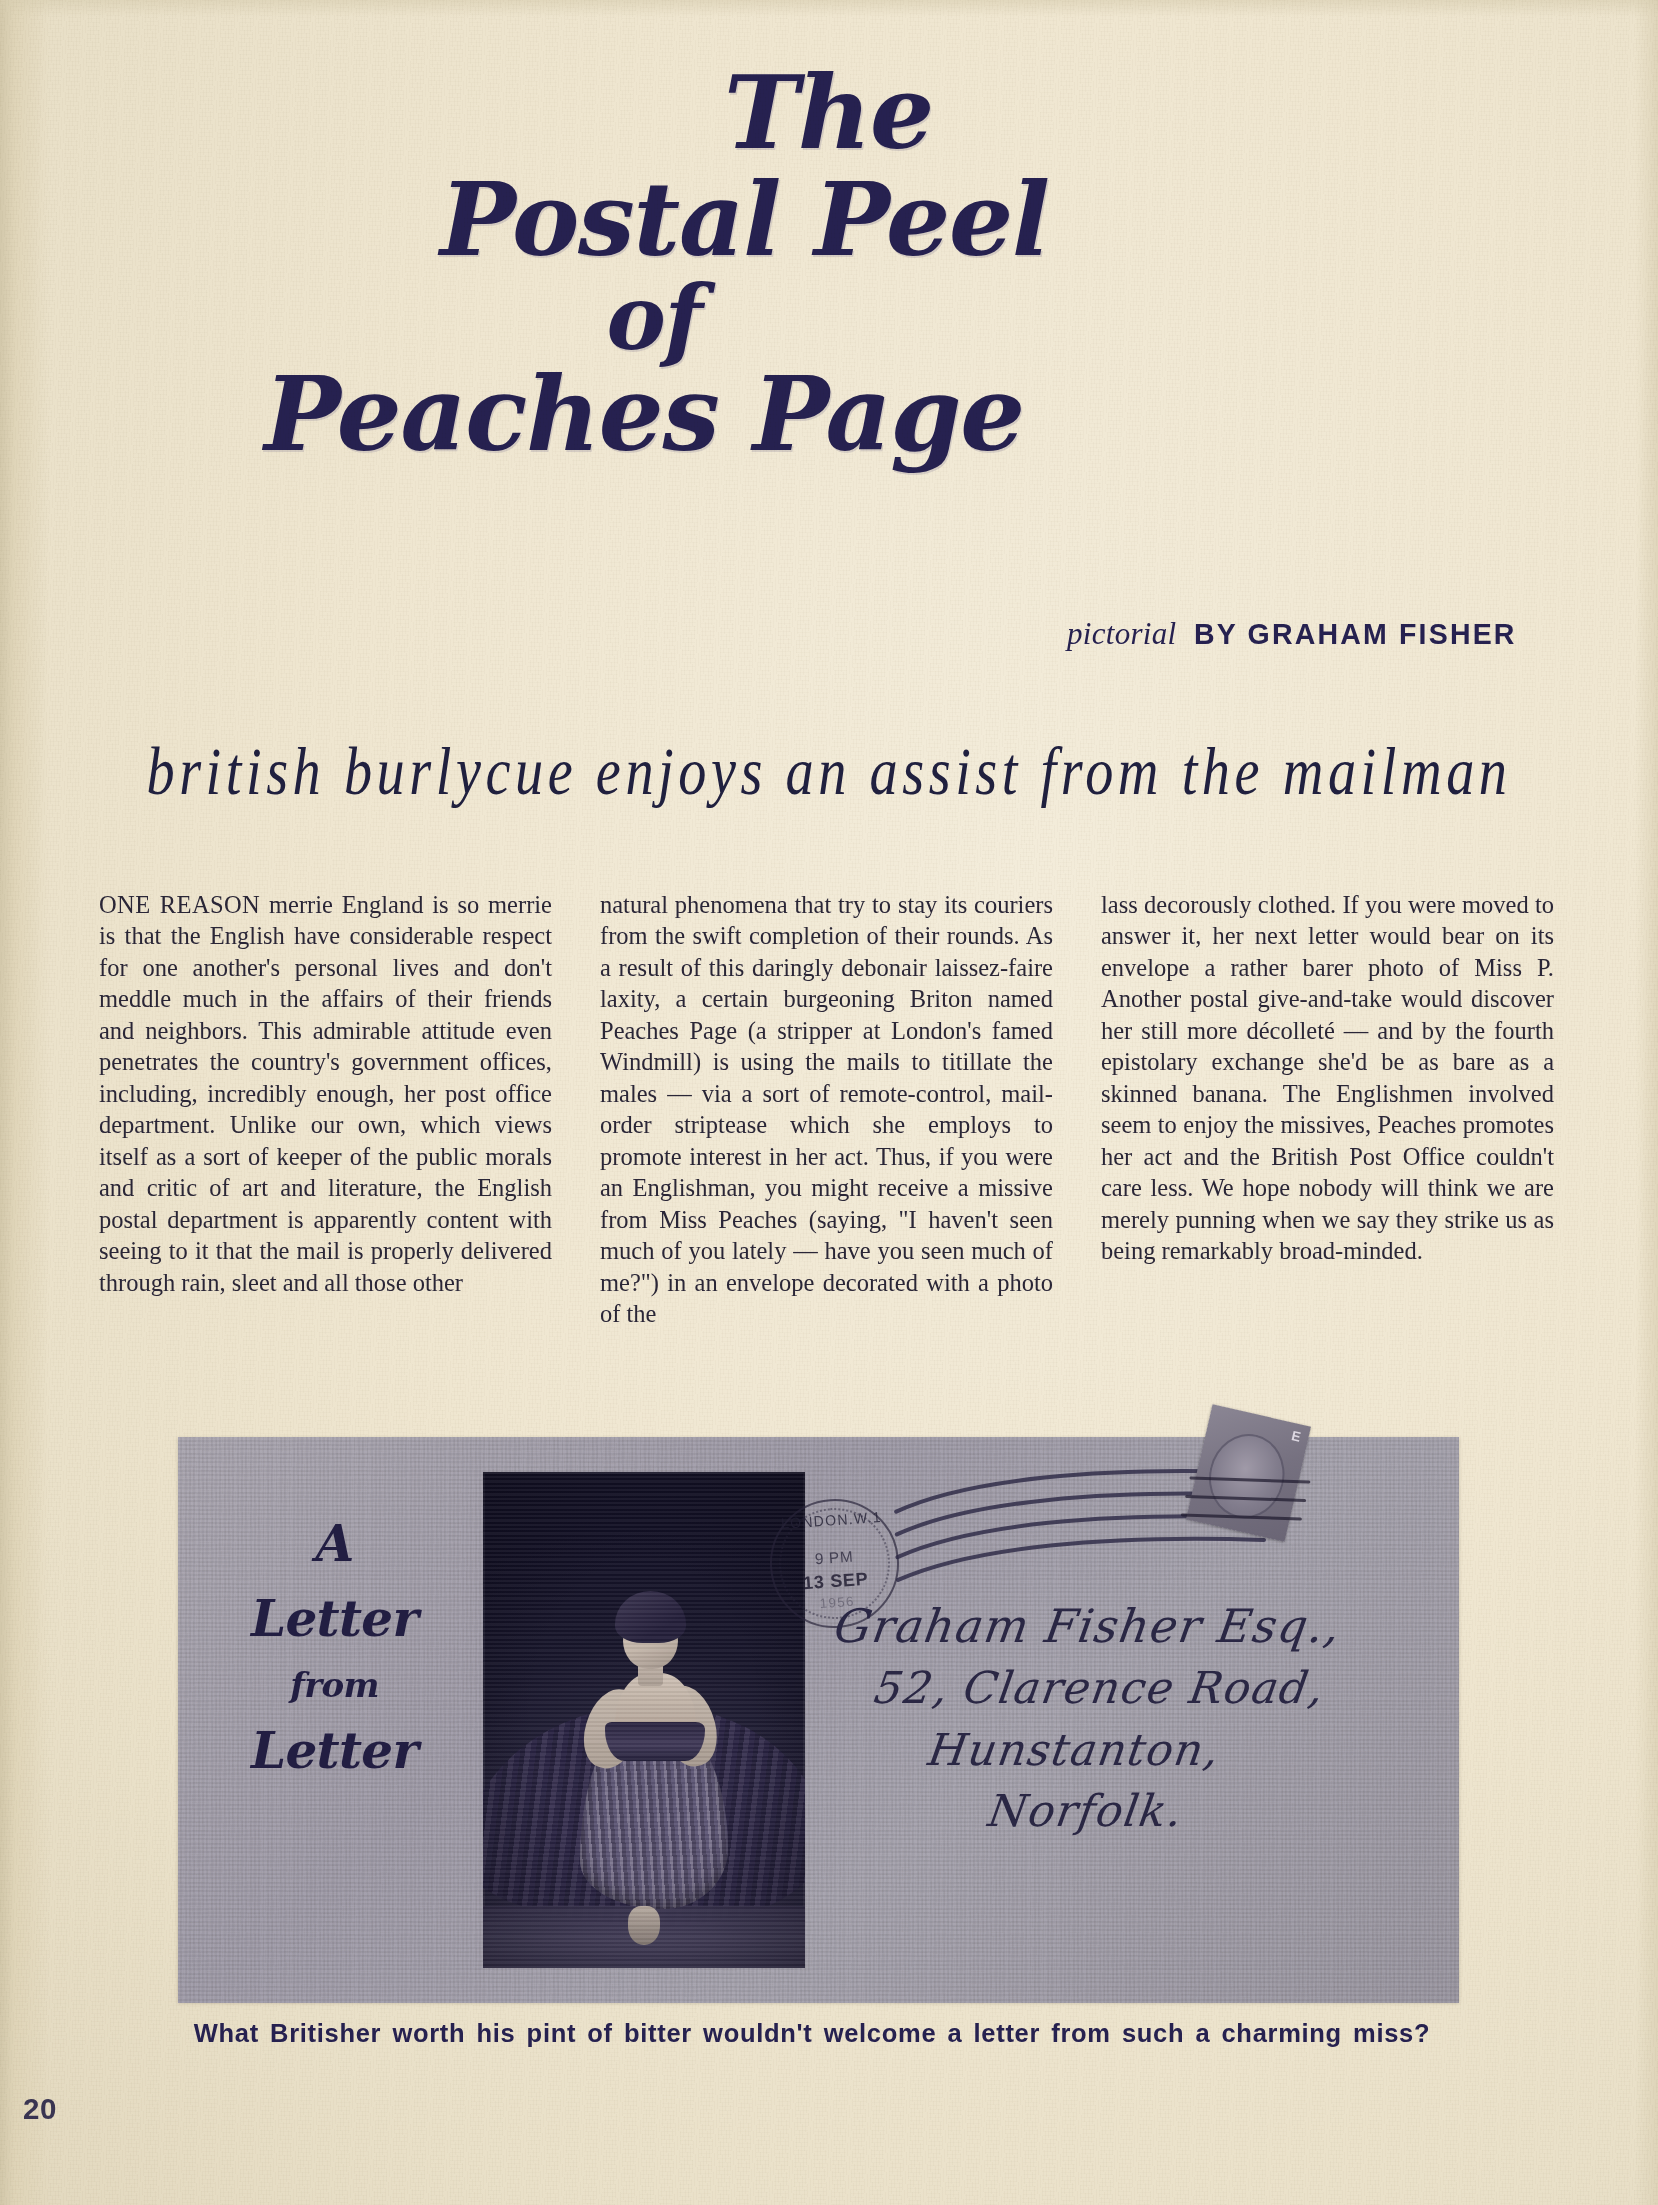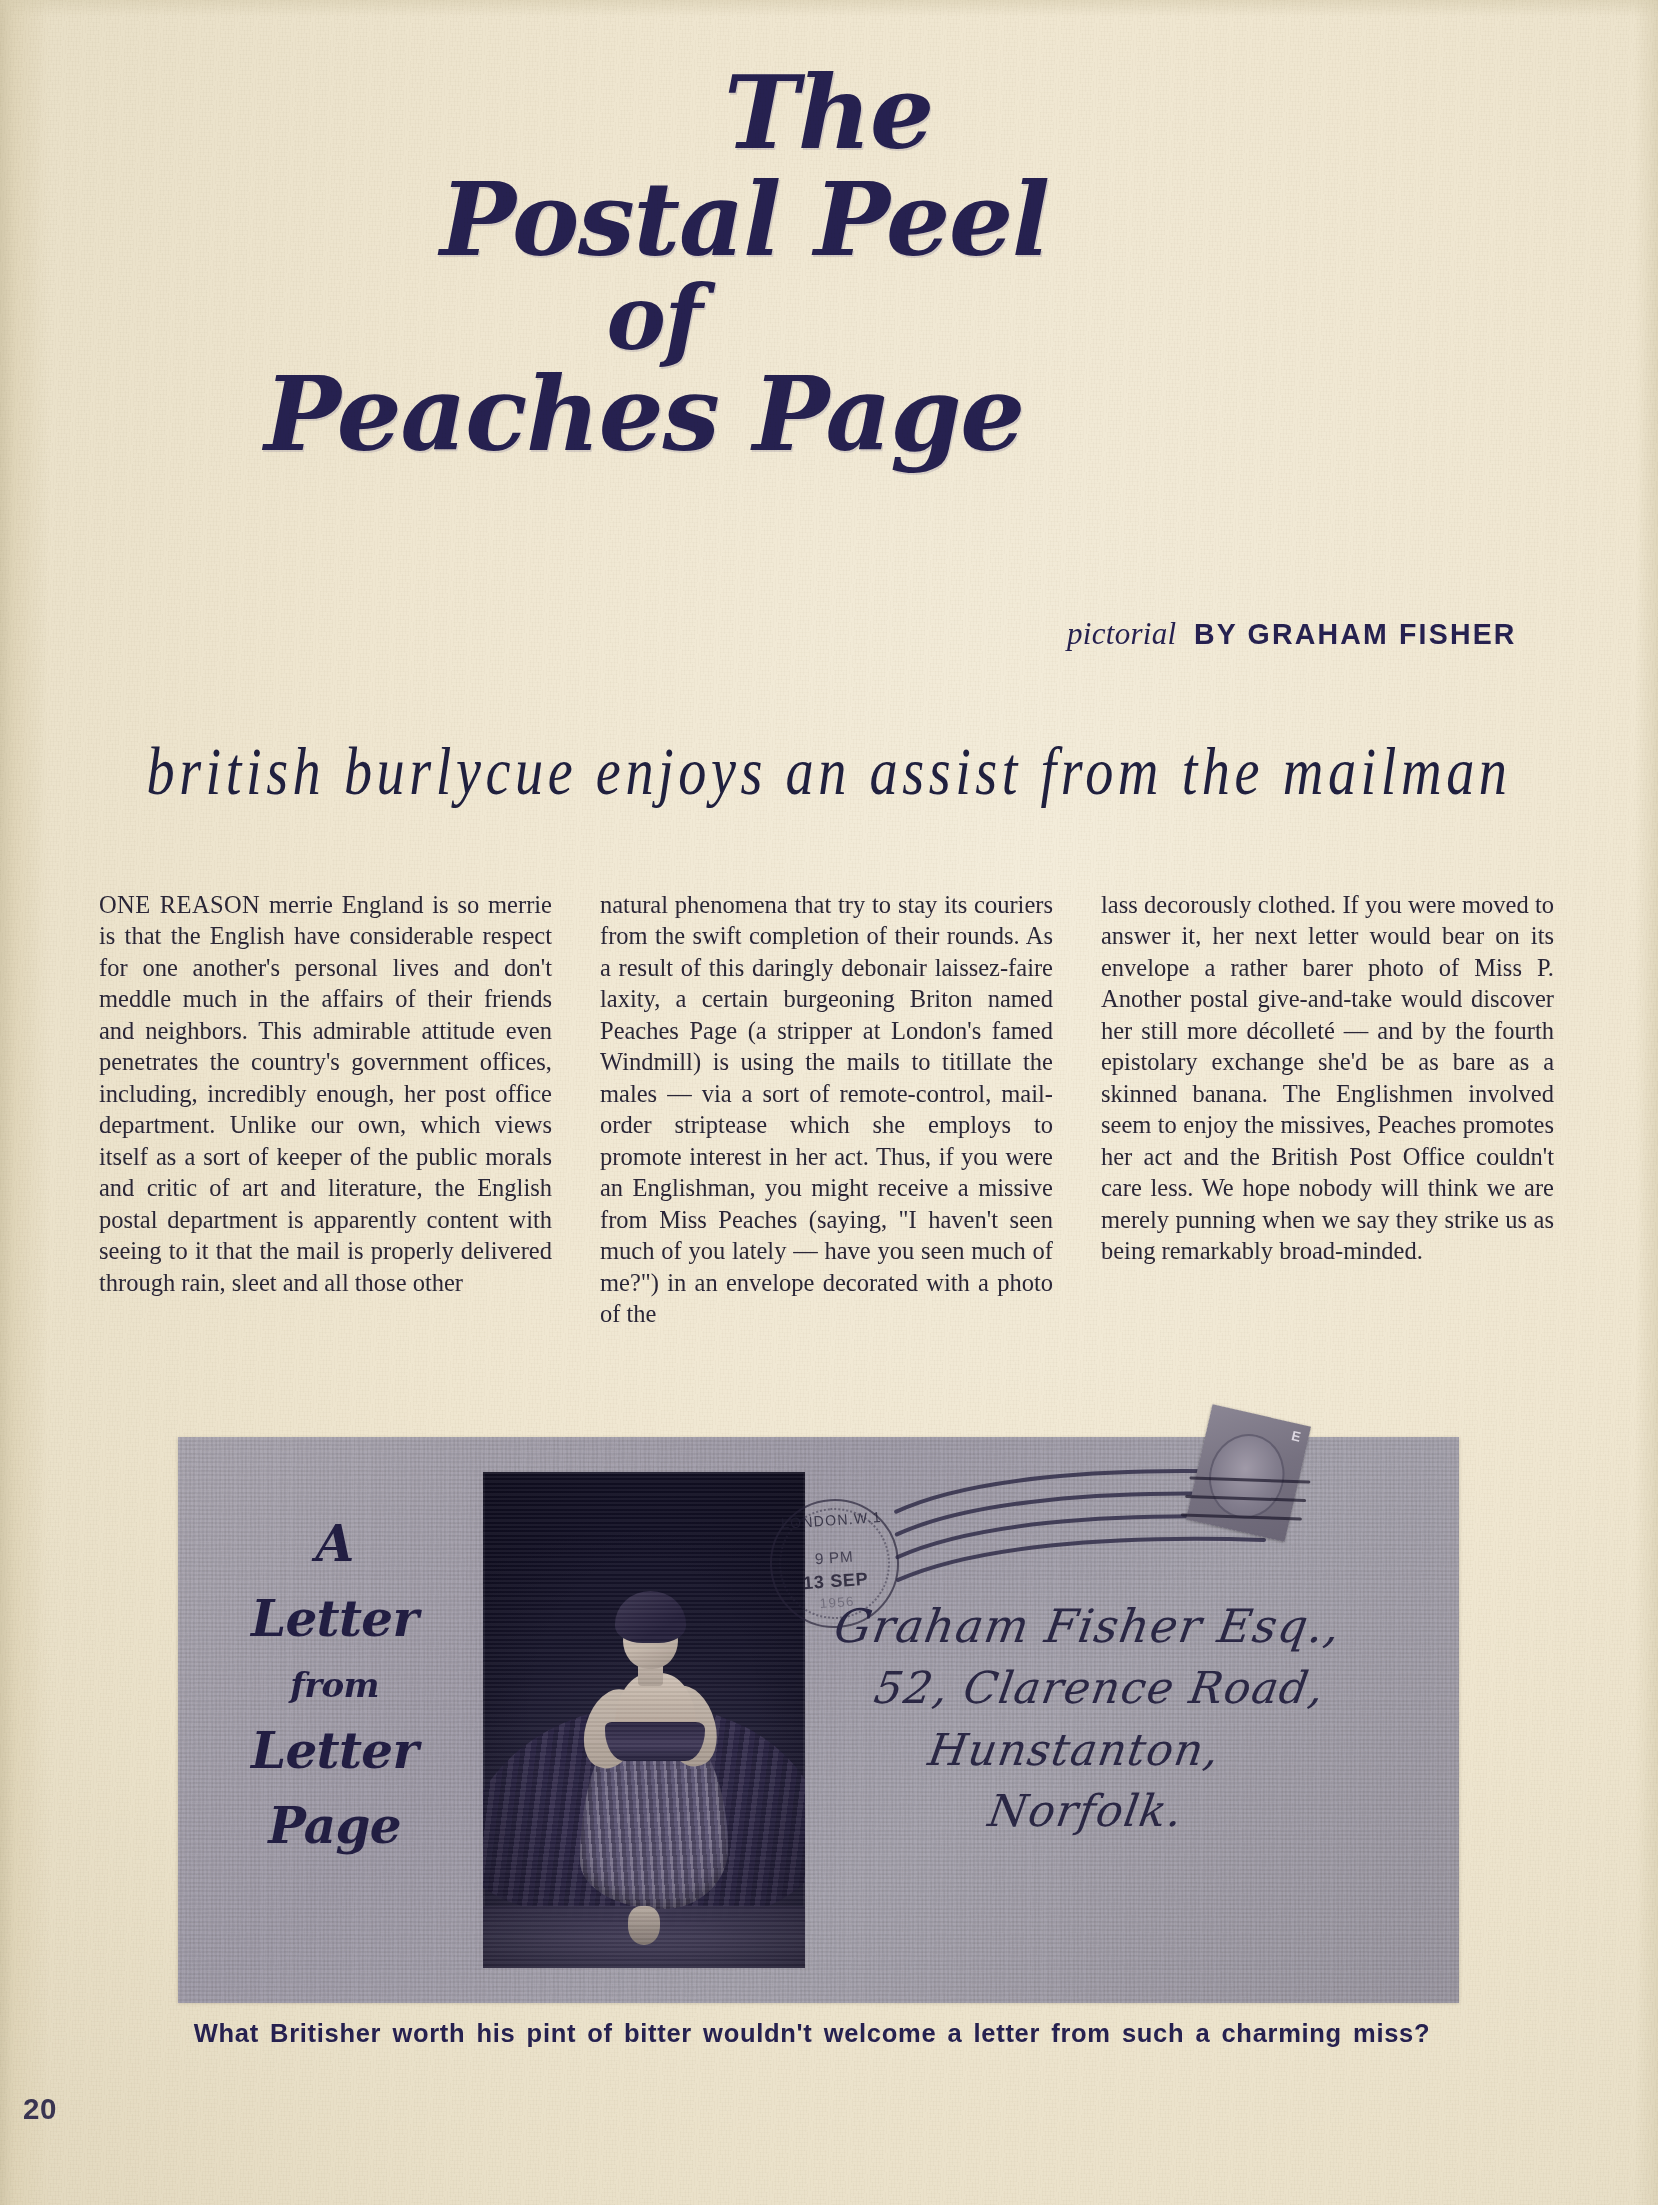--- a/index.html
+++ b/index.html
@@ -359,21 +359,20 @@
     <div class="col">lass decorously clothed. If you were moved to answer it, her next letter would bear on its envelope a rather barer photo of Miss P. Another postal give-and-take would discover her still more décolleté — and by the fourth epistolary exchange she'd be as bare as a skinned banana. The Englishmen involved seem to enjoy the missives, Peaches promotes her act and the British Post Office couldn't care less. We hope nobody will think we are merely punning when we say they strike us as being remarkably broad-minded.</div>
   </div>
 
   <div id="panel">
 
     <div id="panel-script">
       <div>A</div>
       <div>Letter</div>
       <div class="small">from</div>
       <div>Letter</div>
-      <div>Page</div>
     </div>
 
     <div id="photo">
       <div class="drape"></div>
       <div class="floor"></div>
       <div class="gown"></div>
       <div class="arm-l"></div>
       <div class="arm-r"></div>
       <div class="torso"></div>
       <div class="bodice"></div>

